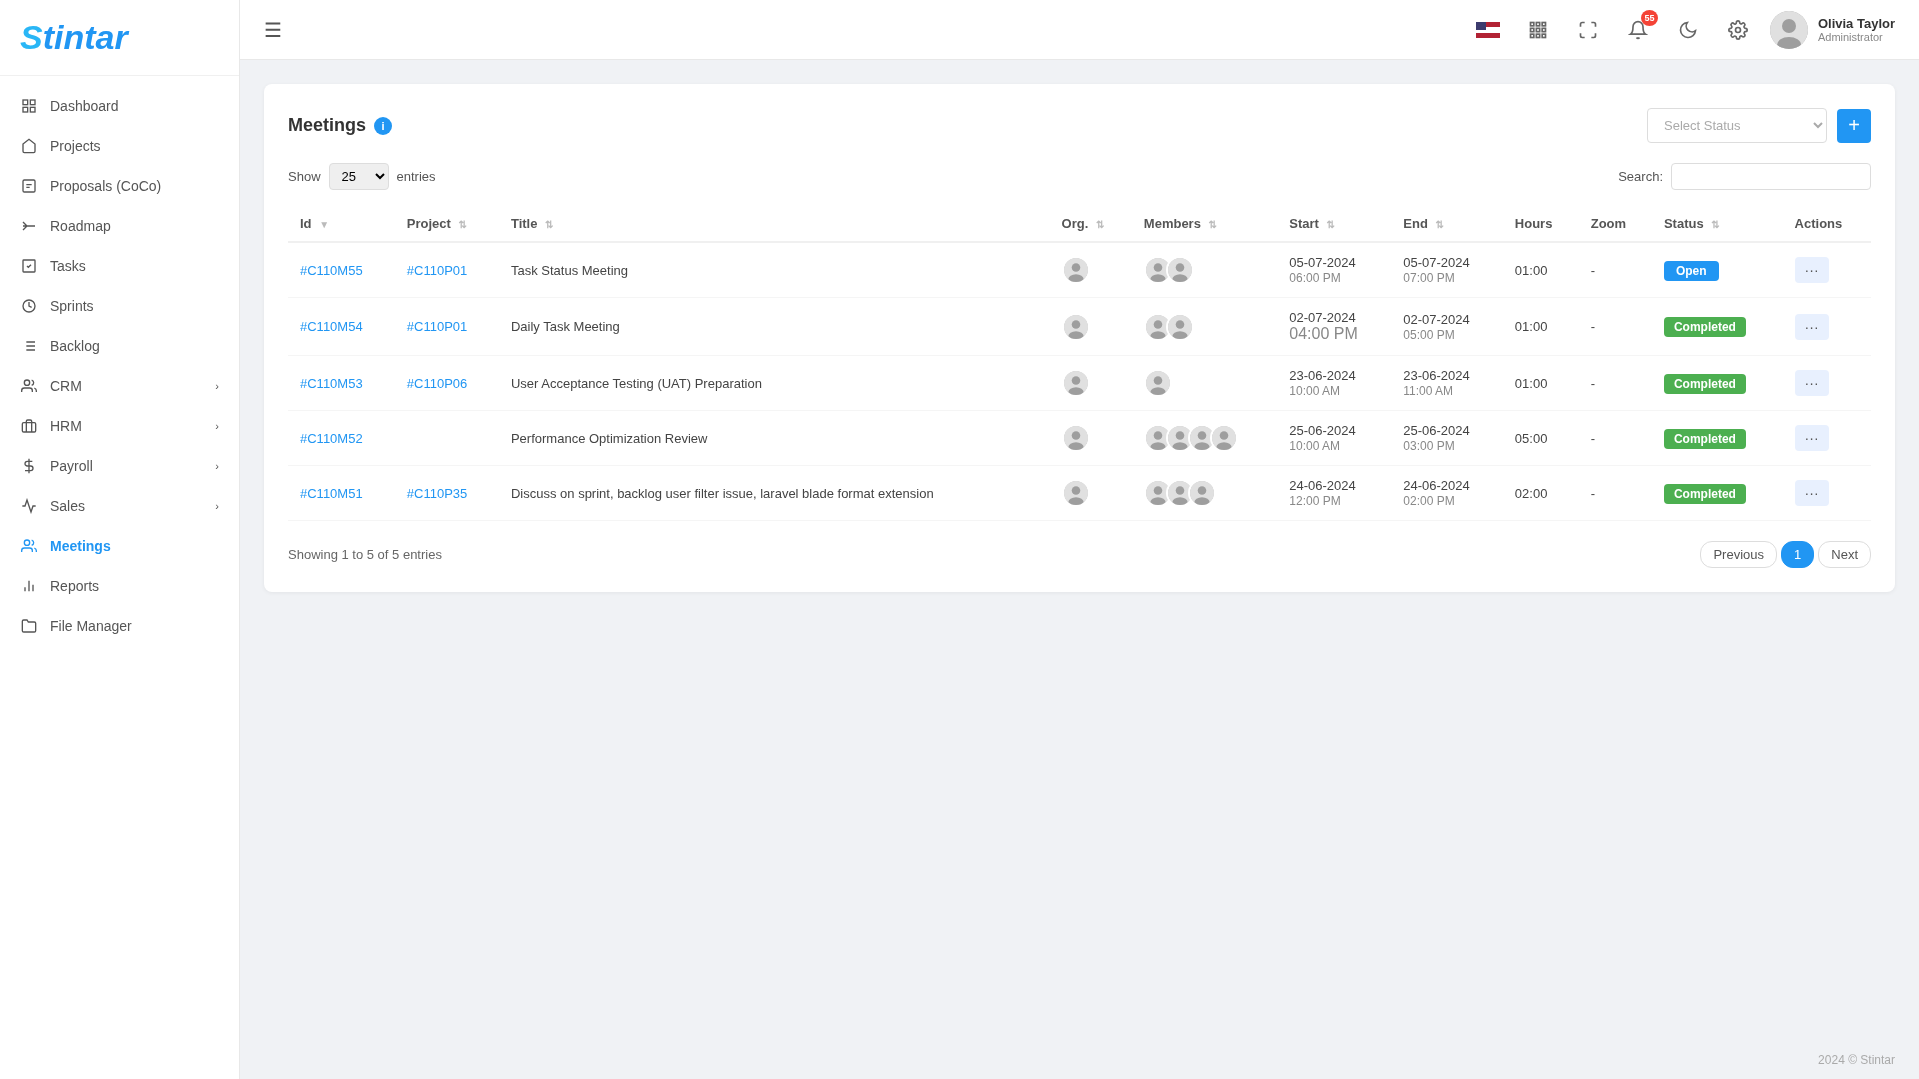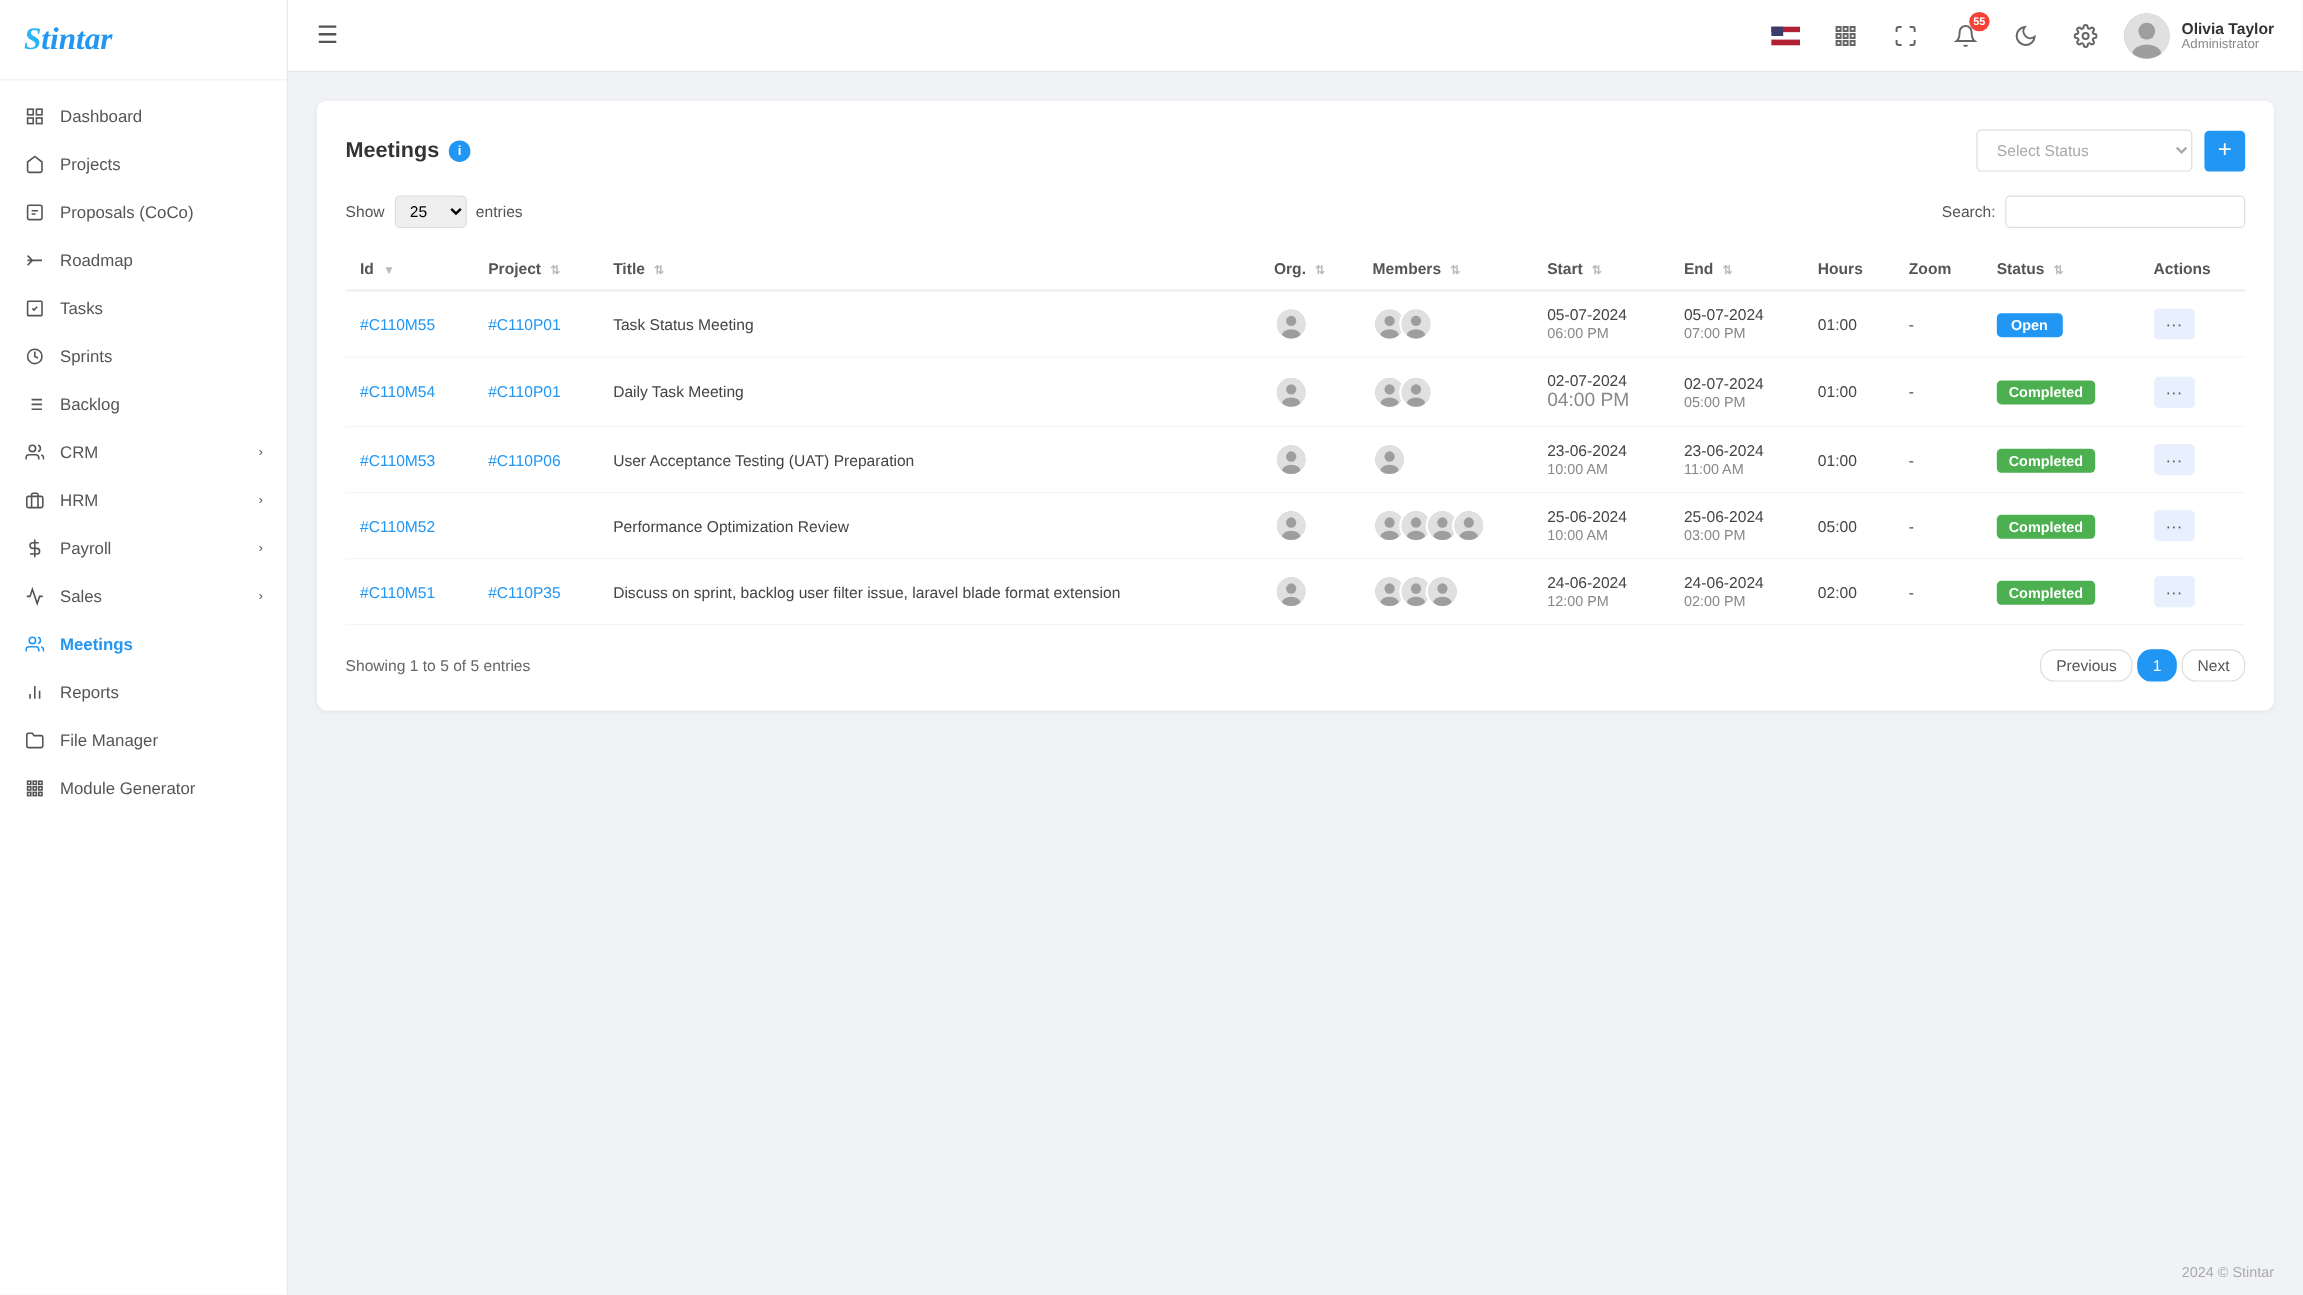--- a/index.html
+++ b/index.html
@@ -1,21 +1,21 @@
 <!DOCTYPE html>
 <html><head>
   <meta charset="utf-8">
   <style>
     * { box-sizing: border-box; margin: 0; padding: 0; }
     body { font-family: 'Segoe UI', Arial, sans-serif; font-size: 14px; background: #f0f2f5; display: flex; height: 100vh; overflow: hidden; }
 
     
     .sidebar { width: 240px; background: #fff; border-right: 1px solid #e8e8e8; display: flex; flex-direction: column; height: 100vh; overflow-y: auto; flex-shrink: 0; }
     .sidebar-logo { padding: 18px 20px; border-bottom: 1px solid #f0f0f0; }
-    .logo-text { font-size: 26px; font-weight: 800; color: #2196F3; font-style: italic; font-family: Liberation Serif, serif; }
+    .logo-text { font-size: 34px; font-weight: 800; color: #2196F3; font-style: italic; }
     .logo-text span { color: #29b6f6; }
     .sidebar-nav { flex: 1; padding: 10px 0; }
     .nav-item { display: flex; align-items: center; padding: 11px 20px; cursor: pointer; color: #555; font-size: 14px; gap: 12px; border-radius: 0; transition: background 0.15s; text-decoration: none; }
     .nav-item.active { color: #2196F3; font-weight: 600; }
     .nav-item .nav-icon { width: 18px; height: 18px; display: flex; align-items: center; justify-content: center; flex-shrink: 0; }
     .nav-item .arrow { margin-left: auto; font-size: 11px; }
 
     
     .main { flex: 1; display: flex; flex-direction: column; overflow: hidden; }
 
@@ -228,36 +228,20 @@
     <div class="nav-item">
       <span class="nav-icon">
         <svg width="16" height="16" viewBox="0 0 24 24" fill="none" stroke="currentColor" stroke-width="2">
             <path d="M22 19a2 2 0 01-2 2H4a2 2 0 01-2-2V5a2 2 0 012-2h5l2 3h9a2 2 0 012 2z"></path>
           </svg>
       </span>
       <span>File Manager</span>
     </div>
 
 
-    <div class="nav-item">
-      <span class="nav-icon">
-        <svg width="16" height="16" viewBox="0 0 24 24" fill="none" stroke="currentColor" stroke-width="2">
-            <rect x="3" y="3" width="4" height="4"></rect>
-            <rect x="10" y="3" width="4" height="4"></rect>
-            <rect x="17" y="3" width="4" height="4"></rect>
-            <rect x="3" y="10" width="4" height="4"></rect>
-            <rect x="10" y="10" width="4" height="4"></rect>
-            <rect x="17" y="10" width="4" height="4"></rect>
-            <rect x="3" y="17" width="4" height="4"></rect>
-            <rect x="10" y="17" width="4" height="4"></rect>
-            <rect x="17" y="17" width="4" height="4"></rect>
-          </svg>
-      </span>
-      <span>Module Generator</span>
-    </div>
 
   </nav>
 </div>
 
 <div class="main">
 
   <div class="header">
     <span class="header-menu">☰</span>
     <div class="header-spacer"></div>
     <div class="header-icons">

